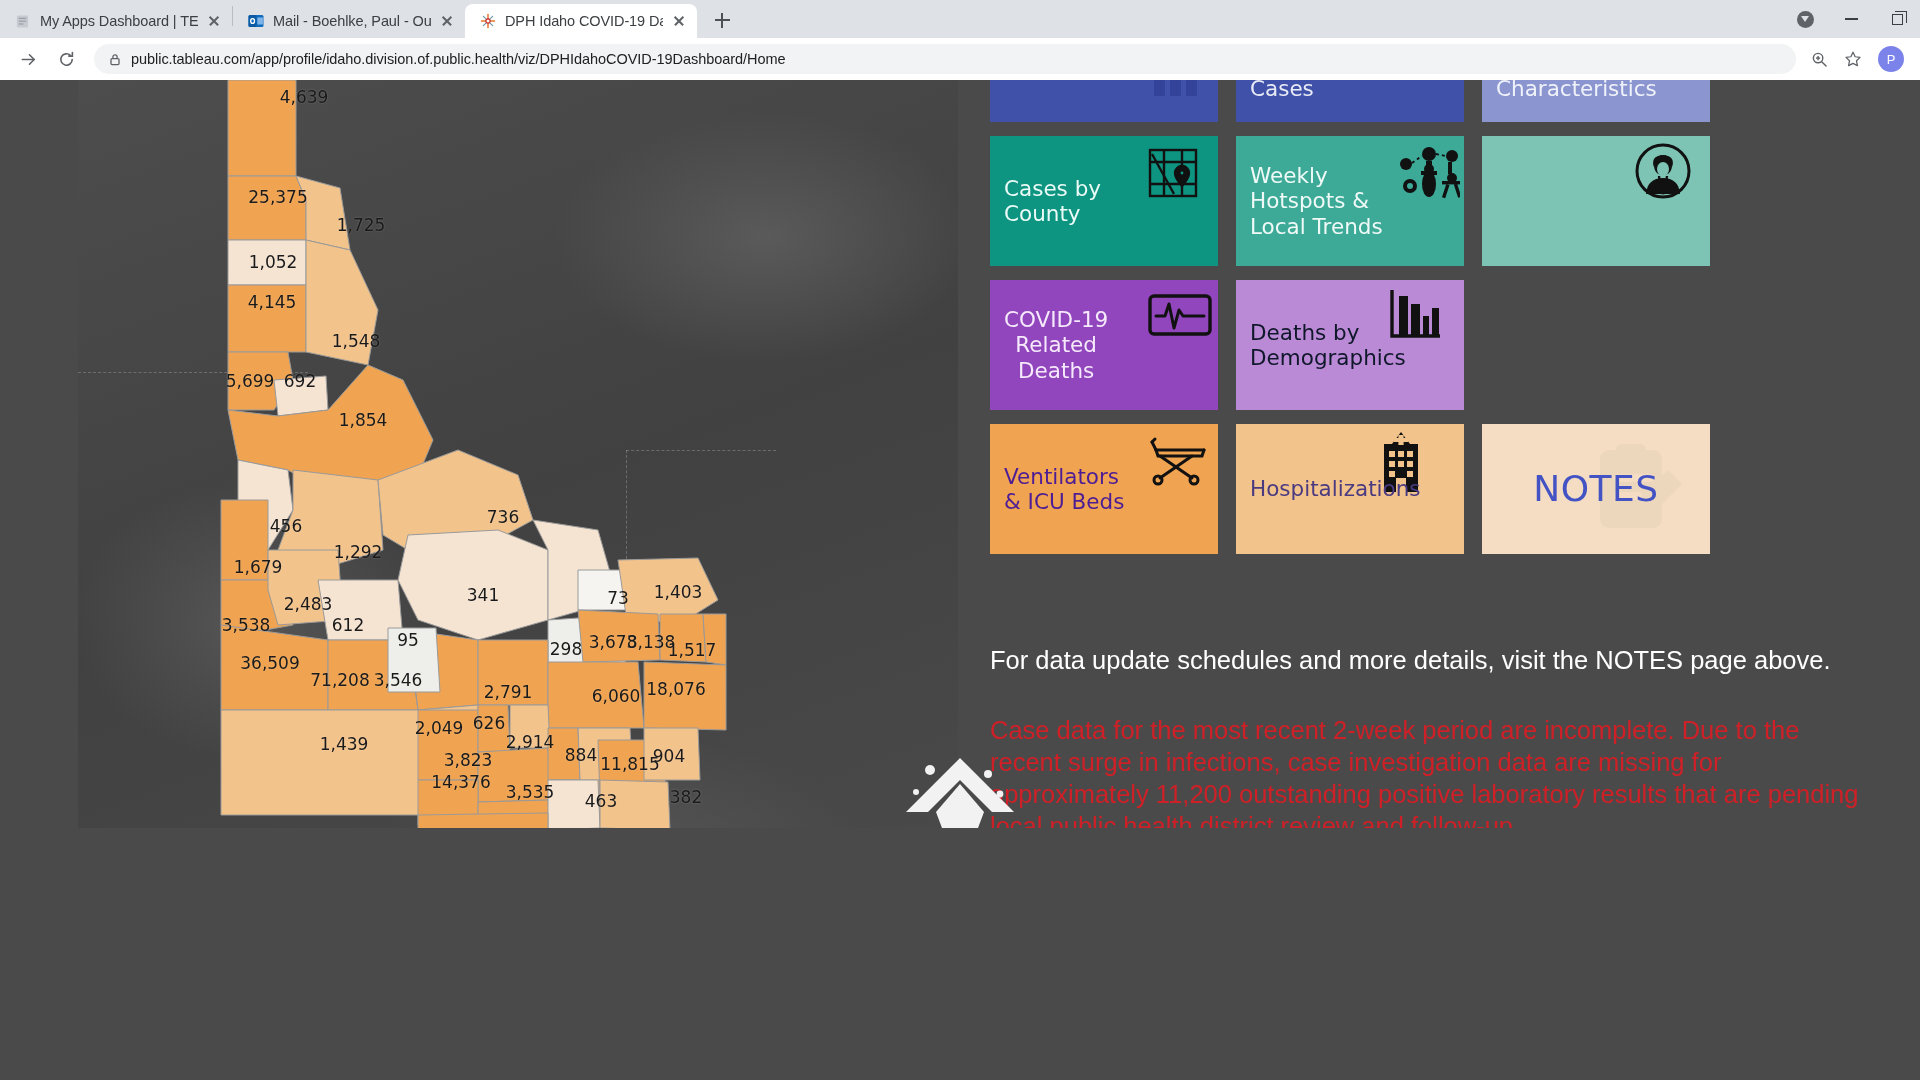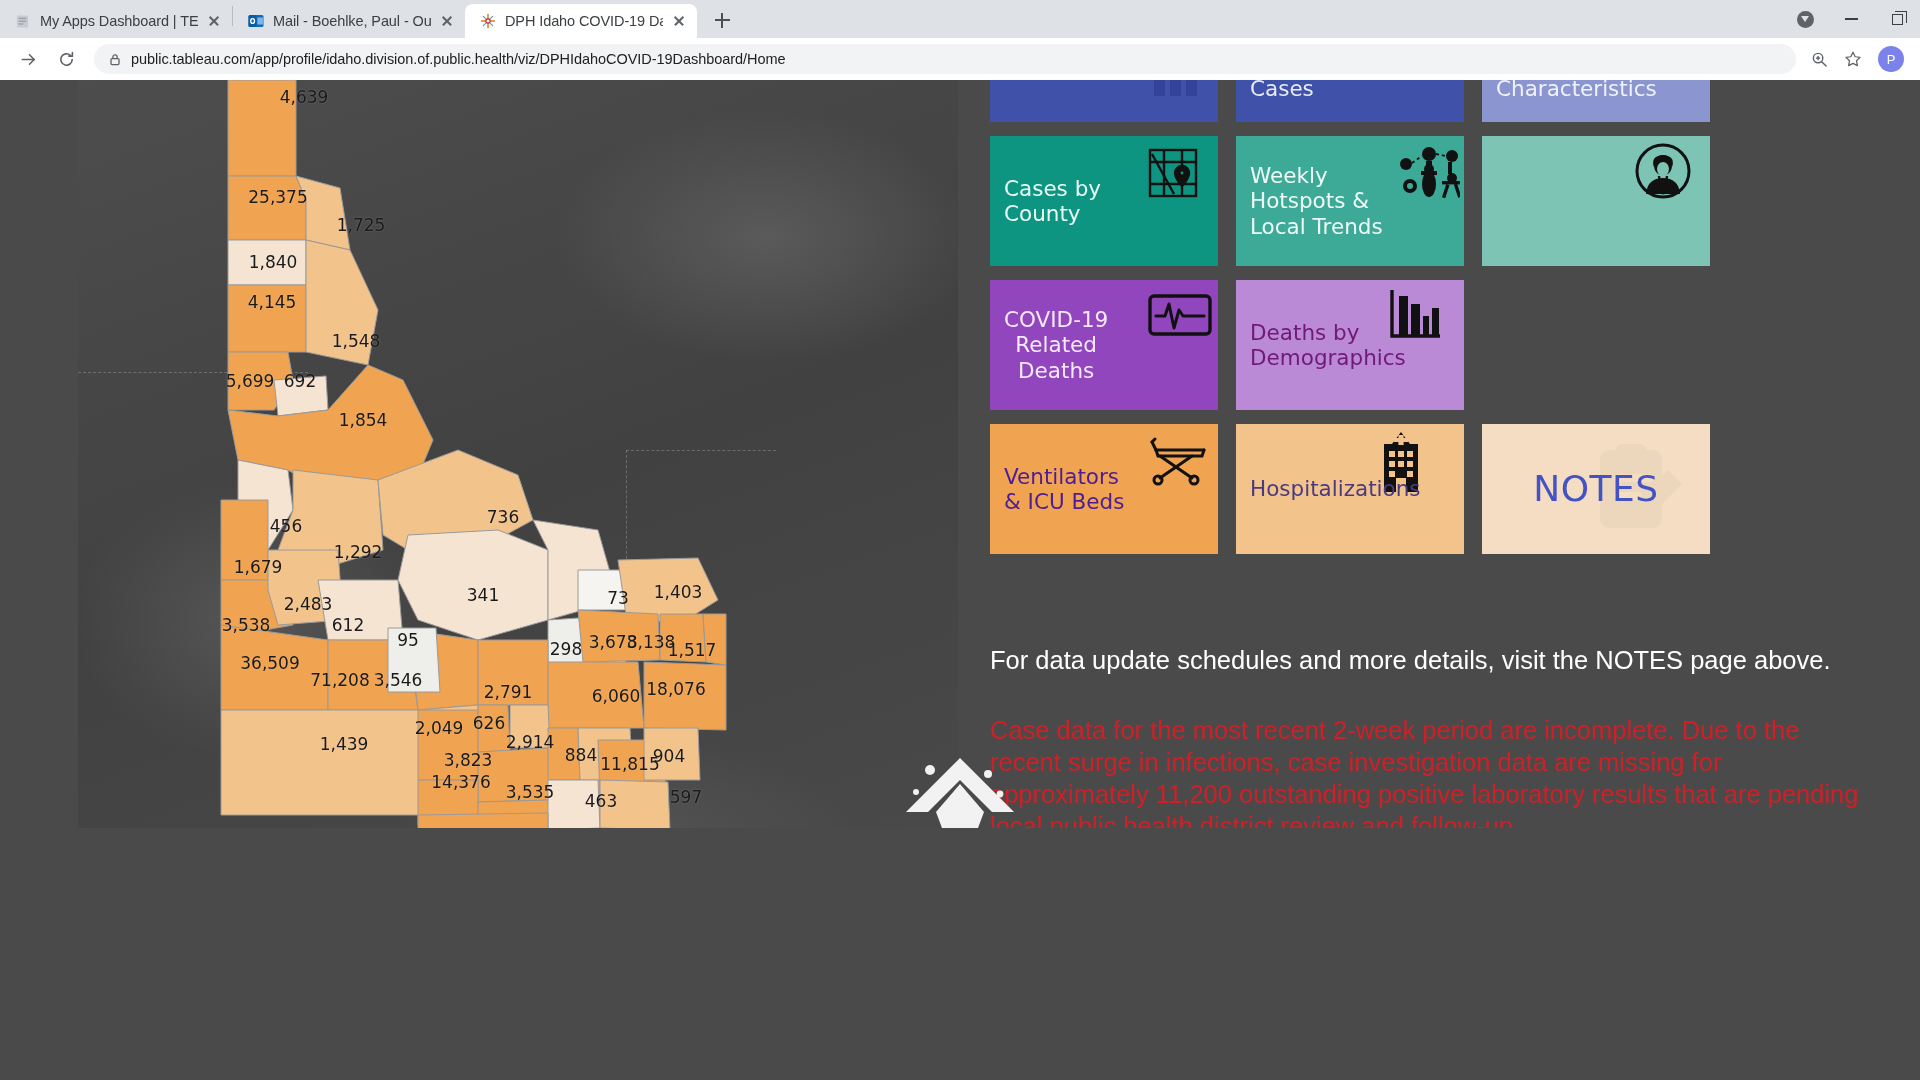--- a/index.html
+++ b/index.html
@@ -240,21 +240,21 @@
   .t-teal .tile-label { color: #eafaf6; }
   .t-teal-m    { background: #3daa98; }
   .t-teal-m .tile-label { color: #effaf7; }
   .t-teal-l    { background: #7dc4b4; }
   .t-teal-l .tile-label { color: #f4fbf9; }
   .t-purple    { background: #8b2fc9; }
   .t-purple .tile-label { color: #f3e6fb; }
   .t-purple-m  { background: #9146bd; text-align: center; }
   .t-purple-m .tile-label { color: #f5e9fb; }
   .t-purple-l  { background: #bb8ad6; }
-  .t-purple-l .tile-label { color: #701a75; }
+  .t-purple-l .tile-label { color: #0f172a; }
   .t-orange    { background: #f0a350; }
   .t-orange .tile-label { color: #4c1d95; }
   .t-orange-l  { background: #f3c38c; }
   .t-orange-l .tile-label { color: #4a3a80; }
   .t-cream     { background: #f4ddc3; }
   .t-cream .tile-label {
     color: #4453c4; font-size: 36px; letter-spacing: .5px;
     max-width: none; width: 100%; text-align: center;
   }
   .tile.notes { justify-content: flex-start; padding: 0; }
@@ -472,21 +472,21 @@
         <path d="M470 700 L520 700 L522 748 L470 750 Z" fill="#f6e4d2"></path>
         <path d="M522 700 L590 702 L592 750 L522 748 Z" fill="#f3c38c"></path>
         <path d="M340 735 L470 733 L470 752 L340 752 Z" fill="#f0a350"></path>
       </g>
     </svg>
 
     <div>
         <div class="cty-label" style="left: 226px; top: 17px;">4,639</div>
         <div class="cty-label" style="left: 200px; top: 117px;">25,375</div>
         <div class="cty-label" style="left: 283px; top: 145px;">1,725</div>
-        <div class="cty-label" style="left: 195px; top: 182px;">1,840</div>
+        <div class="cty-label" style="left: 195px; top: 182px;">1,052</div>
         <div class="cty-label" style="left: 194px; top: 222px;">4,145</div>
         <div class="cty-label" style="left: 278px; top: 261px;">1,548</div>
         <div class="cty-label" style="left: 172px; top: 301px;">5,699</div>
         <div class="cty-label" style="left: 222px; top: 301px;">692</div>
         <div class="cty-label" style="left: 285px; top: 340px;">1,854</div>
         <div class="cty-label" style="left: 208px; top: 446px;">456</div>
         <div class="cty-label" style="left: 280px; top: 472px;">1,292</div>
         <div class="cty-label" style="left: 425px; top: 437px;">736</div>
         <div class="cty-label" style="left: 180px; top: 487px;">1,679</div>
         <div class="cty-label" style="left: 405px; top: 515px;">341</div>
@@ -510,21 +510,21 @@
         <div class="cty-label" style="left: 411px; top: 643px;">626</div>
         <div class="cty-label" style="left: 452px; top: 662px;">2,914</div>
         <div class="cty-label" style="left: 266px; top: 664px;">1,439</div>
         <div class="cty-label" style="left: 390px; top: 680px;">3,823</div>
         <div class="cty-label" style="left: 503px; top: 675px;">884</div>
         <div class="cty-label" style="left: 552px; top: 684px;">11,815</div>
         <div class="cty-label" style="left: 591px; top: 676px;">904</div>
         <div class="cty-label" style="left: 383px; top: 702px;">14,376</div>
         <div class="cty-label" style="left: 452px; top: 712px;">3,535</div>
         <div class="cty-label" style="left: 523px; top: 721px;">463</div>
-        <div class="cty-label" style="left: 608px; top: 717px;">597</div>
+        <div class="cty-label" style="left: 608px; top: 717px;">382</div>
       </div>
 
     <div class="attrib">© 2021 Mapbox  © OpenStreetMap</div>
   </div>
 
   <div class="tiles">
 
     <div class="tile-row">
       <div class="tile cut t-blue">
         <span class="tile-label"></span>

